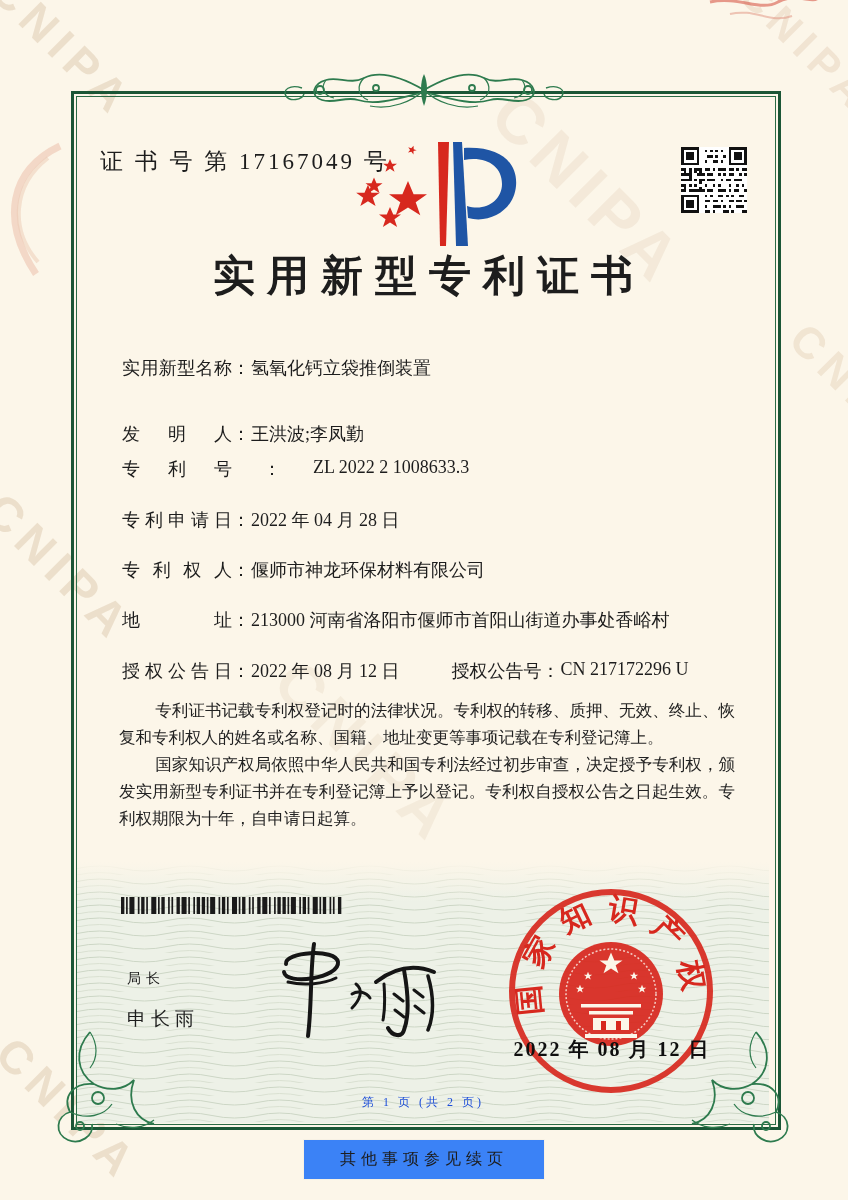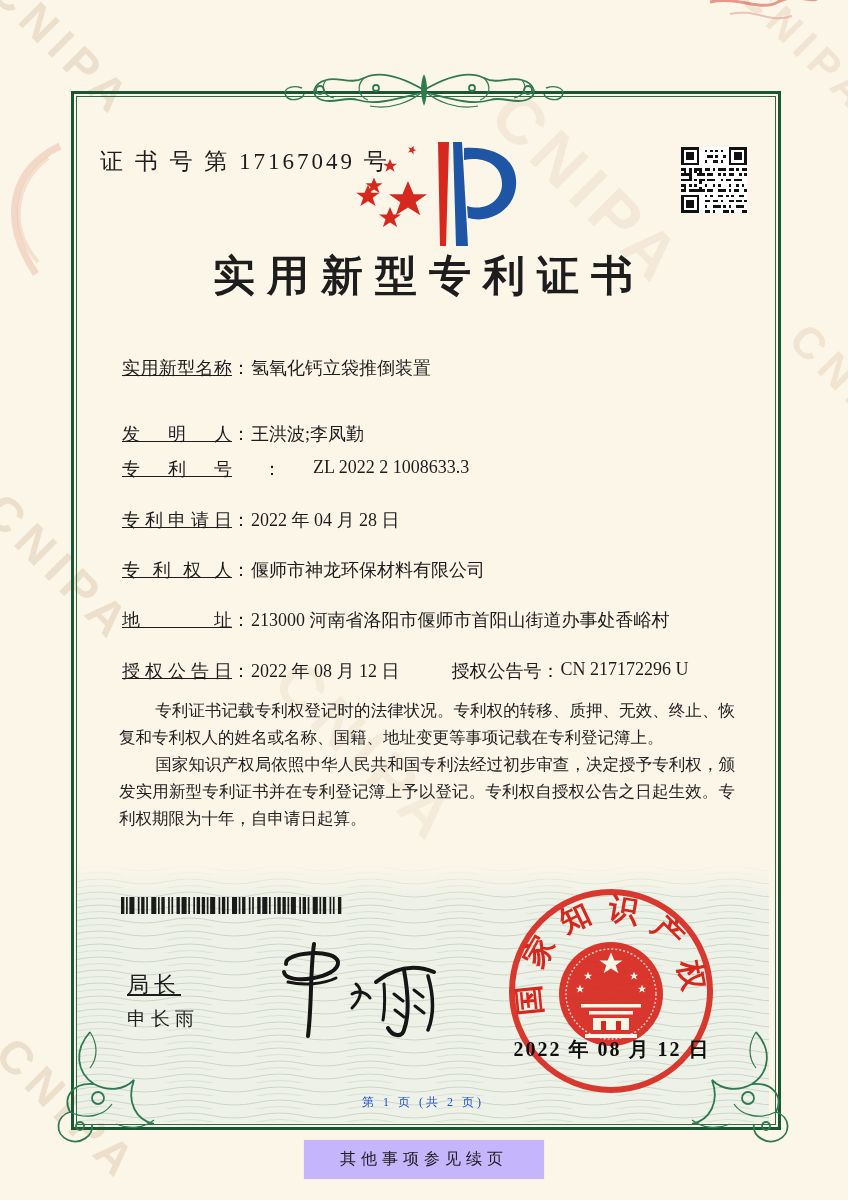--- a/index.html
+++ b/index.html
@@ -41,50 +41,50 @@
   }
   .logo { position:absolute; left:350px; top:138px; z-index:3; }
   .qr   { position:absolute; left:681px; top:147px; z-index:3; }
   .title {
     position:absolute; left:71px; top:248px; width:704px; text-align:center;
     font-size:42px; font-weight:bold; letter-spacing:12px; text-indent:12px;
     z-index:3;
   }
   
   .row { position:absolute; left:122px; display:flex; font-size:18px; z-index:3; white-space:nowrap; }
-  .row .lbl { display:inline-block; width:110px; text-align:justify; text-align-last:justify;text-decoration:underline; }
+  .row .lbl { display:inline-block; width:110px; text-align:justify; text-align-last:justify; }
   .row .val { margin-left:1px; }
   .row.r0 { top:356px; } .row.r1 { top:422px; } .row.r2 { top:457px;gap:31px; }
   .row.r3 { top:508px; } .row.r4 { top:558px; } .row.r5 { top:608px; }
   .row.r6 { top:659px; }
   .row .pair2 { margin-left:52px; display:flex; }
   
   .body-text {
     position:absolute; left:119px; top:697px; width:616px; z-index:3;
     font-size:16.5px; line-height:27px; text-align:justify; color:#222;
   }
   .body-text p { margin:0; text-indent:2.2em; }
   
   .barcode { position:absolute; left:121px; top:897px; z-index:3; }
-  .sig-title { position:absolute; left:127px; top:970px; font-size:22px; letter-spacing:5px; z-index:3;text-decoration:underline; }
+  .sig-title { position:absolute; left:127px; top:970px; font-size:14px; letter-spacing:5px; z-index:3; }
   .sig-name  { position:absolute; left:127px; top:1006px; font-size:19px; letter-spacing:5px; z-index:3;
                font-family:"Liberation Sans","DejaVu Sans",sans-serif; }
   .signature { position:absolute; left:252px; top:938px; z-index:3; }
   .seal { position:absolute; left:506px; top:886px; z-index:4; }
   .seal-date {
     position:absolute; left:512px; top:1036px; width:200px; text-align:center;
     font-size:20px; font-weight:bold; color:#0f0f0f; letter-spacing:2px; z-index:5;
   }
   .page-info {
     position:absolute; left:71px; top:1094px; width:704px; text-align:center;
     font-size:12px; letter-spacing:3px; z-index:3; color:#1d4ed8;
   }
   .cont-note {
     position:absolute; left:50%; transform:translateX(-50%); top:1140px;
-    background:#c4b5fd; padding:9px 36px; font-size:16px; letter-spacing:5px;
+    background:#3b82f6; padding:9px 36px; font-size:16px; letter-spacing:5px;
     z-index:3; box-shadow:0 0 0 1px rgba(0,0,0,0.02);
   }
 </style>
 </head>
 <body>
 
 <div class="page">
 
   <div class="wm f1">CNIPA</div>
   <div class="wm f2">CNIPA</div>

